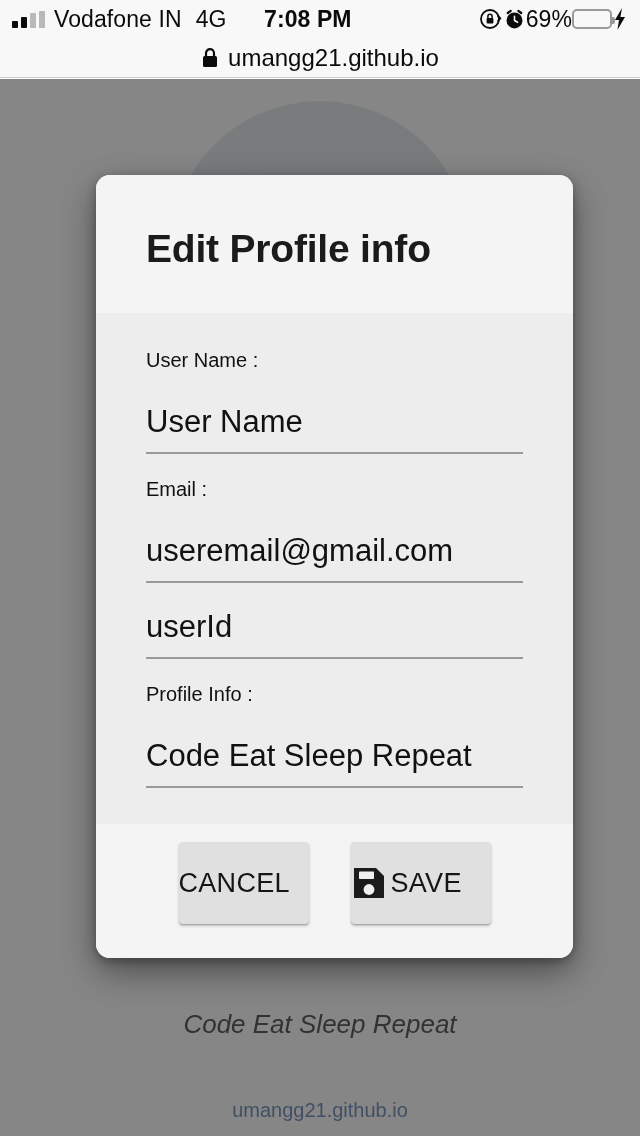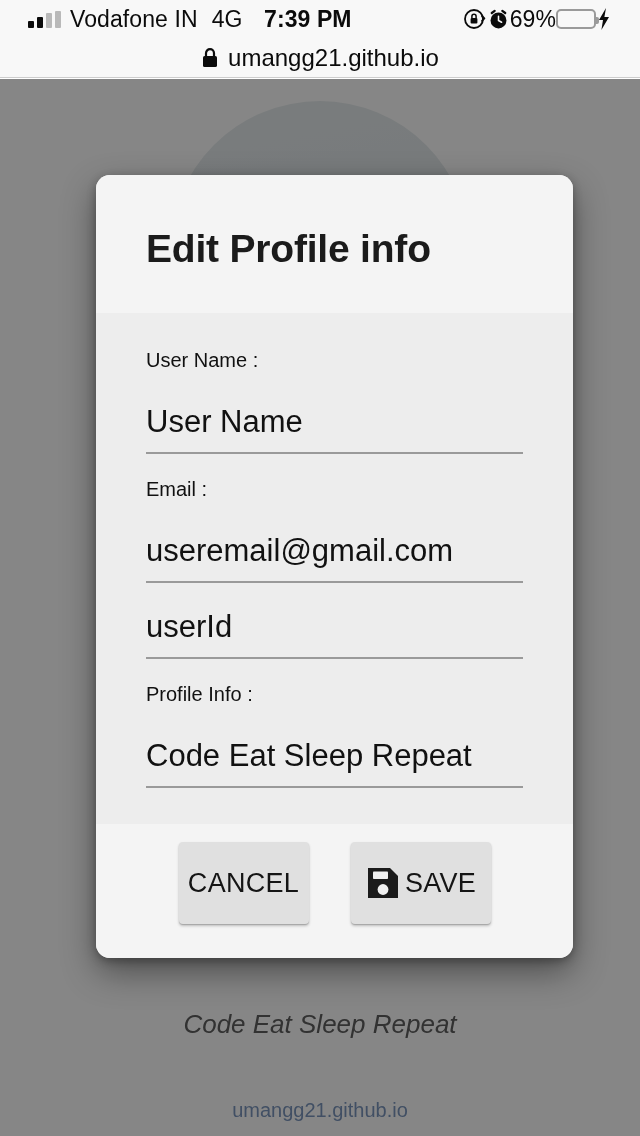--- a/index.html
+++ b/index.html
@@ -8,21 +8,21 @@
     font-family:"Liberation Sans", sans-serif;
     background:#ffffff;
     overflow:hidden;
   }
   #root { position:relative; width:640px; height:1136px; overflow:hidden; }
 
   
   .statusbar{
     position:absolute; left:0; top:0; width:640px; height:38px;
     background:#f8f8f8; display:flex; align-items:center;
-    padding:0 28px; font-size:23px; color:#0b0b0b; letter-spacing:.1px;
+    padding:0 12px; font-size:23px; color:#0b0b0b; letter-spacing:.1px;
   }
   .sb-left{ display:flex; align-items:center; gap:9px; }
   .signal{ display:flex; align-items:flex-end; gap:3px; height:17px; }
   .signal i{ display:block; width:6px; border-radius:1px; background:#0b0b0b; }
   .signal i:nth-child(1){ height:7px; }
   .signal i:nth-child(2){ height:11px; }
   .signal i:nth-child(3){ height:15px; background:#b9b9b9; }
   .signal i:nth-child(4){ height:17px; background:#b9b9b9; }
   .carrier{ font-size:23px; }
   .net{ font-size:23px; margin-left:5px; }
@@ -112,21 +112,21 @@
 
   .dlg-foot{
     background:#f4f4f4; padding:18px 0 34px 0;
     display:flex; justify-content:center; gap:42px;
   }
   .btn{
     background:#e0e0e0; border:none; border-radius:4px;
     box-shadow:0 2px 3px rgba(0,0,0,.22), 0 1px 1px rgba(0,0,0,.16);
     font-family:"Liberation Sans", sans-serif;
     font-size:27px; color:#151515; letter-spacing:.3px;
-    display:inline-flex; align-items:center; justify-content:center; gap:4px;
+    display:inline-flex; align-items:center; justify-content:flex-start; gap:4px;
     cursor:pointer;
   }
   .btn-cancel{ width:130px; height:82px; }
   .btn-save{ width:140px; height:82px; }
   .floppy{ width:36px; height:36px; flex:0 0 auto; }
 </style>
 </head>
 <body>
 
 <div id="root">
@@ -135,21 +135,21 @@
     <div class="sb-left">
       <span class="signal">
         <i></i>
           <i></i>
           <i></i>
           <i></i>
       </span>
       <span class="carrier">Vodafone IN</span>
       <span class="net">4G</span>
     </div>
-    <div class="sb-time">7:39 PM</div>
+    <div class="sb-time">7:08 PM</div>
     <div class="sb-right">
       <span class="ico">
         <svg width="24" height="24" viewBox="0 0 24 24">
           <circle cx="11" cy="12" r="9" fill="none" stroke="#0b0b0b" stroke-width="1.8"></circle>
           <rect x="7.6" y="11" width="6.8" height="5.6" rx="1" fill="#0b0b0b"></rect>
           <path d="M8.9 11 V9.4 a2.1 2.1 0 0 1 4.2 0 V11" fill="none" stroke="#0b0b0b" stroke-width="1.5"></path>
           <path d="M19 9 l2.4 2.4 -2.4 2.4" fill="none" stroke="#0b0b0b" stroke-width="1.8" stroke-linecap="round" stroke-linejoin="round"></path>
         </svg>
       </span>
       <span class="ico">

